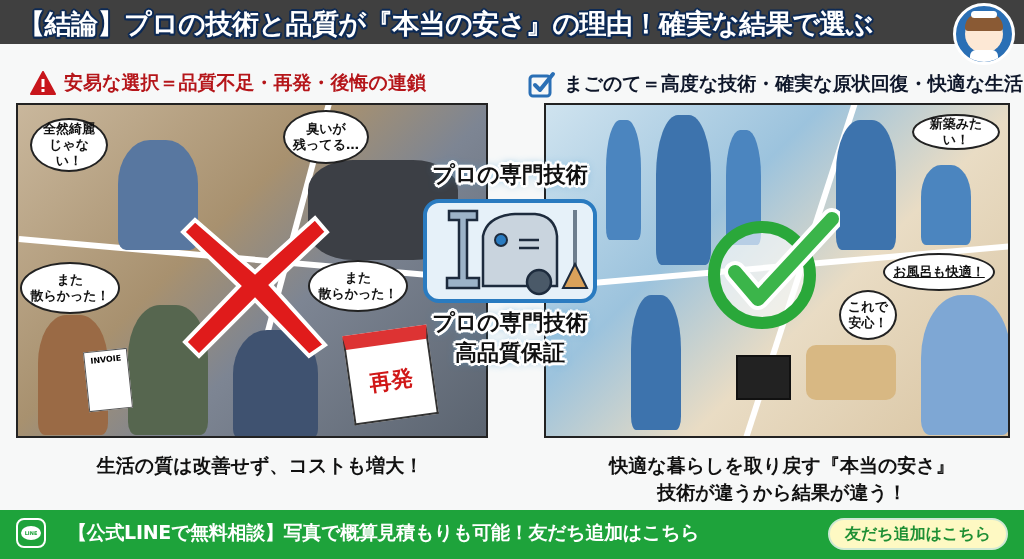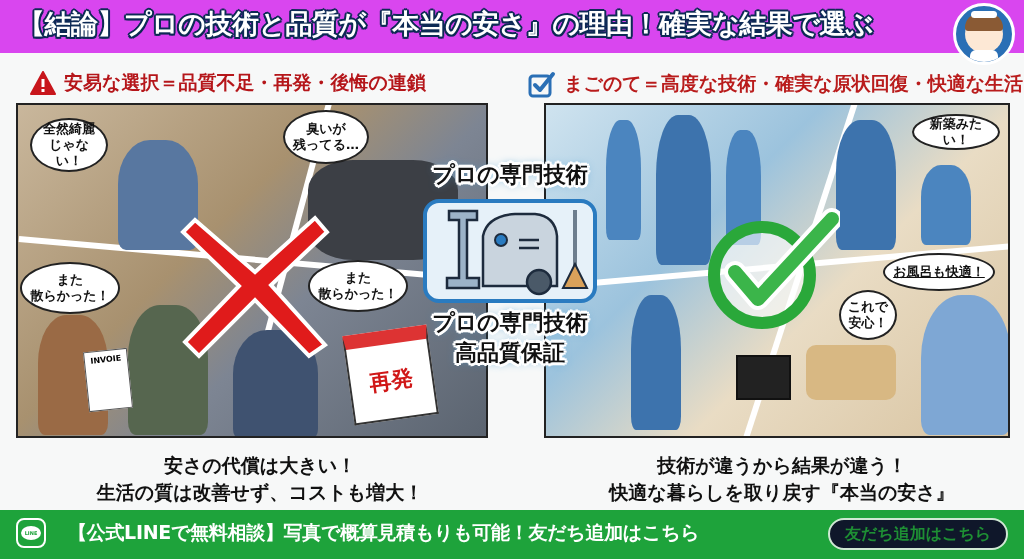--- a/index.html
+++ b/index.html
@@ -1,28 +1,28 @@
 <!DOCTYPE html>
 <html><head>
 <meta charset="utf-8">
 <style>
   * { box-sizing: border-box; margin: 0; padding: 0; }
   html, body { width: 1024px; height: 559px; overflow: hidden; background: #f7f8f8; font-family: "DejaVu Sans", "Liberation Sans", sans-serif; }
-  .header { position: absolute; left: 0; top: 0; width: 1024px; height: 53px; background: #d946ef; display: flex; align-items: center; }
+  .header { position: absolute; left: 0; top: 0; width: 1024px; height: 44px; background: #404040; display: flex; align-items: center; }
   .header-title { position: absolute; left: 18px; top: 6px; font-size: 27px; font-weight: bold; color: #fff; letter-spacing: -0.5px;
     text-shadow: 2px 0 #0d2a55, -2px 0 #0d2a55, 0 2px #0d2a55, 0 -2px #0d2a55, 1.5px 1.5px #0d2a55, -1.5px -1.5px #0d2a55, 1.5px -1.5px #0d2a55, -1.5px 1.5px #0d2a55; white-space: nowrap; }
   .logo { position: absolute; left: 953px; top: 3px; width: 62px; height: 62px; border-radius: 50%; background: #2a6fb5; border: 3px solid #fff; overflow: hidden; }
   .logo .inner { position: absolute; left: 9px; top: 9px; width: 38px; height: 38px; border-radius: 50%; background: #fde8d5; }
   .logo .hair { position: absolute; left: 9px; top: 7px; width: 38px; height: 18px; border-radius: 19px 19px 4px 4px; background: #8a5a34; }
   .logo .cap { position: absolute; left: 15px; top: 5px; width: 26px; height: 7px; border-radius: 4px; background: #fff; }
   .logo .apron { position: absolute; left: 14px; top: 44px; width: 28px; height: 16px; background: #fff; border-radius: 6px 6px 0 0; }
 
   .section-head { position: absolute; top: 70px; font-size: 19px; font-weight: bold; white-space: nowrap; display: flex; align-items: center; }
   .section-head.left { left: 30px; color: #b5161a; }
-  .section-head.right { left: 528px; color: #b91c1c; }
+  .section-head.right { left: 528px; color: #0f172a; }
   .warn-icon { width: 26px; height: 24px; margin-right: 8px; }
   .check-icon { width: 28px; height: 28px; margin-right: 8px; }
 
   .panel { position: absolute; border: 2px solid #222; overflow: hidden; }
   .p-left { left: 16px; top: 103px; width: 472px; height: 335px; background: linear-gradient(135deg, #c9b79c 0%, #a8916f 40%, #7d8593 60%, #5b6470 100%); }
   .p-right { left: 544px; top: 103px; width: 466px; height: 335px; background: linear-gradient(135deg, #cfe3ef 0%, #9cc3dd 35%, #e9dcc4 60%, #d8c3a0 100%); }
   .divider { position: absolute; background: #fff; }
   .bubble { position: absolute; background: #fff; border: 2px solid #222; border-radius: 50%; font-size: 13px; font-weight: bold; color: #111; text-align: center; display: flex; align-items: center; justify-content: center; line-height: 1.25; white-space: pre-line; padding: 4px; }
   .figure { position: absolute; border-radius: 40% 40% 10% 10%; }
 
@@ -34,21 +34,21 @@
   .big-check { position: absolute; left: 700px; top: 207px; width: 140px; height: 125px; }
 
   .caption { position: absolute; top: 452px; font-size: 19px; font-weight: bold; color: #111; text-align: center; line-height: 1.4; white-space: nowrap; }
   .caption.left { left: 40px; width: 440px; }
   .caption.right { left: 562px; width: 440px; }
 
   .footer { position: absolute; left: 0; top: 510px; width: 1024px; height: 49px; background: #1ea33b; }
   .line-icon { position: absolute; left: 16px; top: 518px; width: 30px; height: 30px; border: 2px solid #fff; border-radius: 8px; background: #1ea33b; display: flex; align-items: center; justify-content: center; }
   .line-icon .bub { width: 20px; height: 14px; background: #fff; border-radius: 50%; font-size: 5px; font-weight: bold; color: #1ea33b; display: flex; align-items: center; justify-content: center; }
   .footer-text { position: absolute; left: 56px; top: 520px; font-size: 19px; font-weight: bold; color: #fff; white-space: nowrap; letter-spacing: -0.3px; margin-left: 12px; }
-  .cta { position: absolute; left: 828px; top: 518px; width: 180px; height: 32px; border-radius: 16px; background: #0f172a; color: #1e8f34; font-size: 16px; font-weight: bold; display: flex; align-items: center; justify-content: center; border: 2px solid #cfe8d3; }
+  .cta { position: absolute; left: 828px; top: 518px; width: 180px; height: 32px; border-radius: 16px; background: #fef9c3; color: #1e8f34; font-size: 16px; font-weight: bold; display: flex; align-items: center; justify-content: center; border: 2px solid #cfe8d3; }
 </style>
 </head>
 <body>
 
 <div class="header">
   <div class="header-title">【結論】プロの技術と品質が『本当の安さ』の理由！確実な結果で選ぶ</div>
 </div>
 <div class="logo">
   <div class="inner"></div>
   <div class="hair"></div>
@@ -137,26 +137,25 @@
     <line x1="104" y1="52" x2="124" y2="52" stroke="#1d2b3d" stroke-width="2.5"></line>
     <circle cx="124" cy="86" r="12" fill="#4a5968" stroke="#1d2b3d" stroke-width="2.5"></circle>
     <line x1="160" y1="14" x2="160" y2="70" stroke="#6d7e8e" stroke-width="4"></line>
     <path d="M148 92 L160 68 L172 92 Z" fill="#d9a15a" stroke="#1d2b3d" stroke-width="2"></path>
   </svg>
   <div class="cb-text" style="top:150px;">プロの専門技術</div>
   <div class="cb-text" style="top:180px;">高品質保証</div>
 </div>
 
 <div class="caption left">
-  <div>安さの代償は大きい！</div>
   <div>生活の質は改善せず、コストも増大！</div>
 </div>
 <div class="caption right">
+  <div>快適な暮らしを取り戻す『本当の安さ』</div>
   <div>技術が違うから結果が違う！</div>
-  <div>快適な暮らしを取り戻す『本当の安さ』</div>
 </div>
 
 <div class="footer"></div>
 <div class="line-icon">
   <div class="bub">LINE</div>
 </div>
 <div class="footer-text">【公式LINEで無料相談】写真で概算見積もりも可能！友だち追加はこちら</div>
 <div class="cta">友だち追加はこちら</div>
 
 </body></html>

